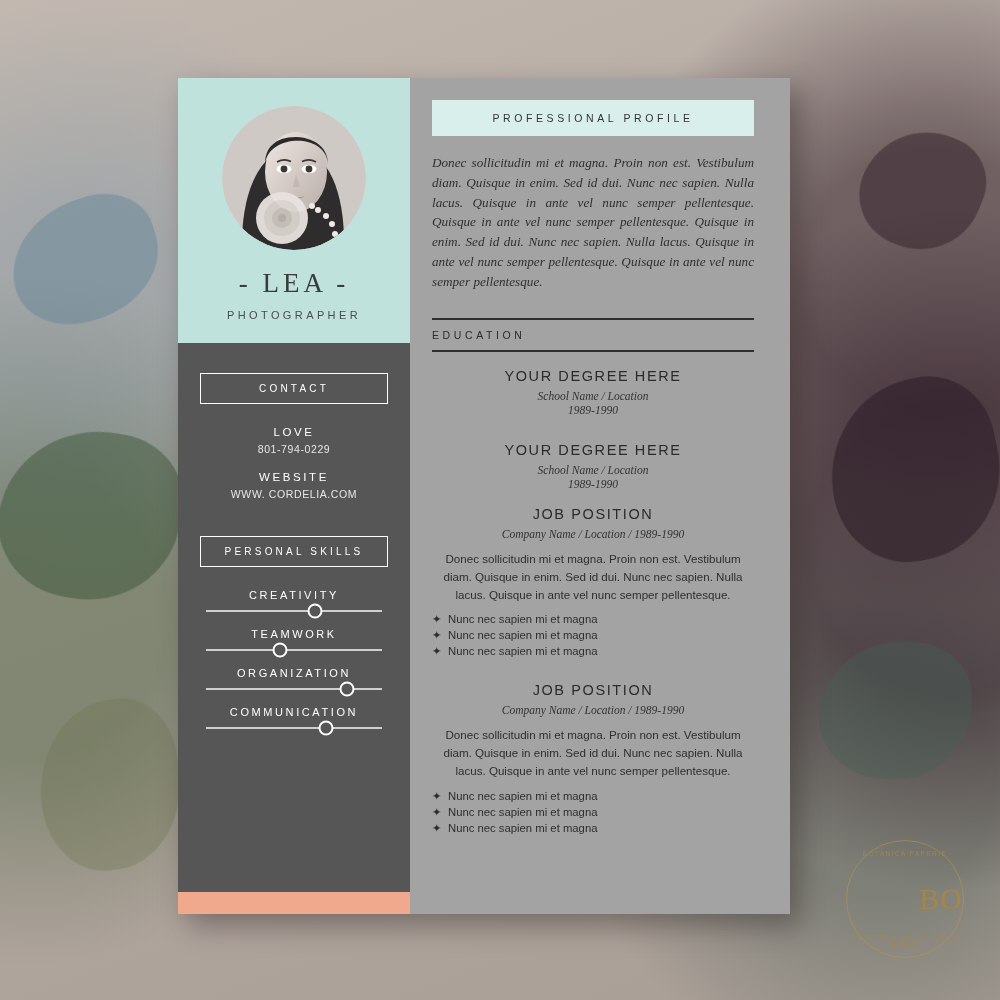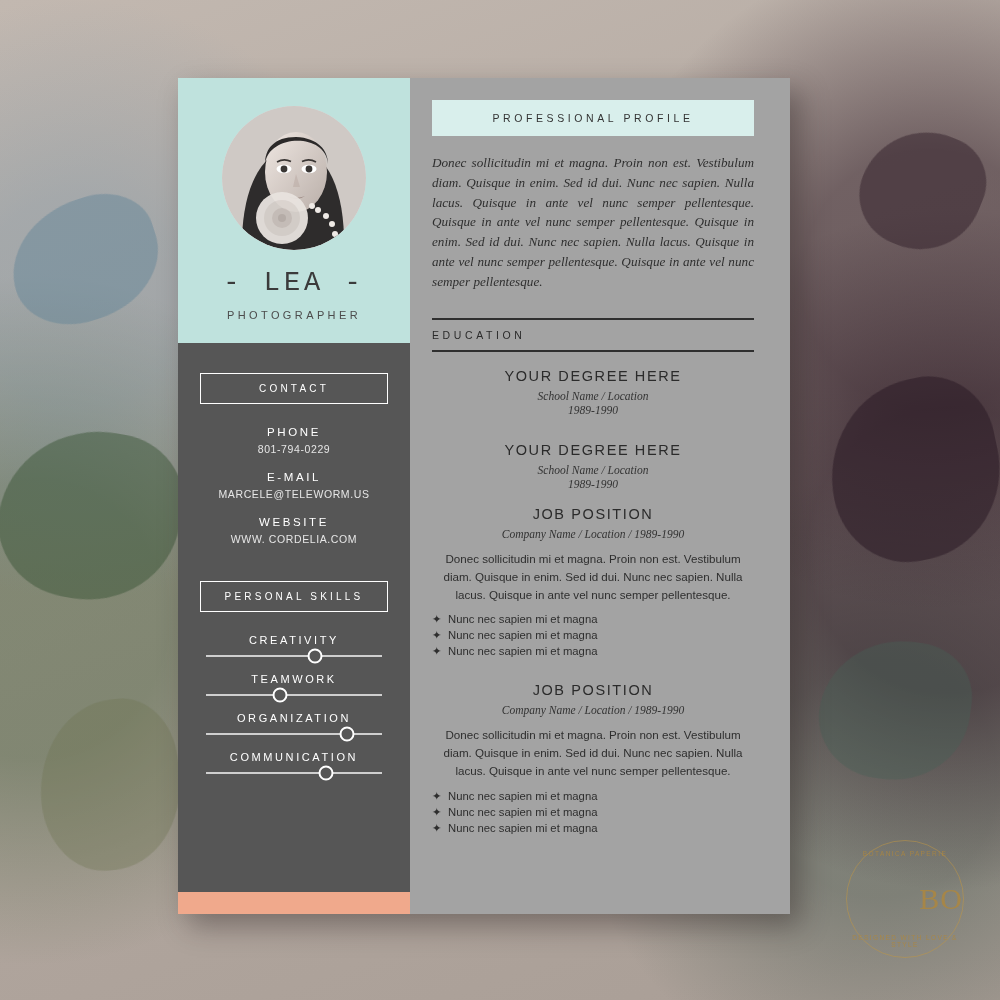--- a/index.html
+++ b/index.html
@@ -30,21 +30,21 @@
     box-shadow:10px 12px 26px rgba(40,30,30,.40);
     display:flex;overflow:hidden;
   }
 
   
   .left{width:232px;display:flex;flex-direction:column;background:#565656;}
   .left-top{background:#bfe2dd;padding:28px 0 22px;text-align:center;}
   .photo-wrap{width:144px;height:144px;border-radius:50%;margin:0 auto 18px;overflow:hidden;position:relative;background:#d9d9d9;}
   .photo-wrap svg{display:block;}
   .name{
-    font-family:Liberation Mono, monospace;
+    font-family:Liberation Serif, serif;
     font-size:27px;letter-spacing:4px;color:#3b3b3b;font-weight:400;line-height:1.18;
   }
   .role{margin-top:9px;font-size:11px;letter-spacing:3.4px;color:#4c4c4c;}
 
   .left-body{flex:1;padding:30px 22px 0;}
   .boxed-title{
     border:1.5px solid #ffffff;color:#ffffff;text-align:center;
     font-size:10px;letter-spacing:3.2px;padding:9px 4px;margin-bottom:22px;
   }
   .c-label{color:#ffffff;font-size:11.5px;letter-spacing:2.6px;text-align:center;margin-top:16px;}
@@ -150,26 +150,22 @@
         </svg>
       </div>
       <div class="name">- LEA -</div>
       <div class="role">PHOTOGRAPHER</div>
     </div>
 
     <div class="left-body">
       <div class="boxed-title">CONTACT</div>
 
       <div>
-        <div class="c-label">PHONE</div>
+        <div class="c-label">LOVE</div>
         <div class="c-value">801-794-0229</div>
-      </div>
-      <div>
-        <div class="c-label">E-MAIL</div>
-        <div class="c-value">MARCELE@TELEWORM.US</div>
       </div>
       <div>
         <div class="c-label">WEBSITE</div>
         <div class="c-value">WWW. CORDELIA.COM</div>
       </div>
 
       <div class="skills">
         <div class="boxed-title">PERSONAL SKILLS</div>
 
         <div class="skill">

